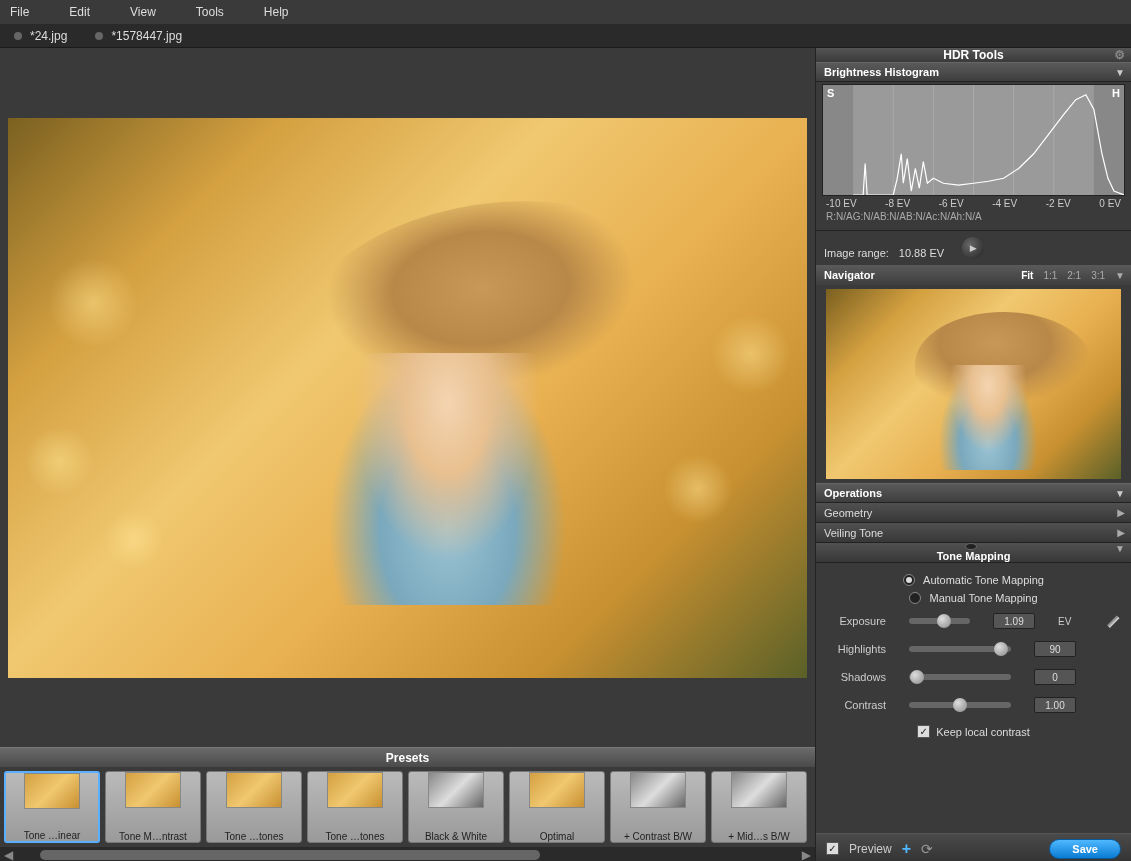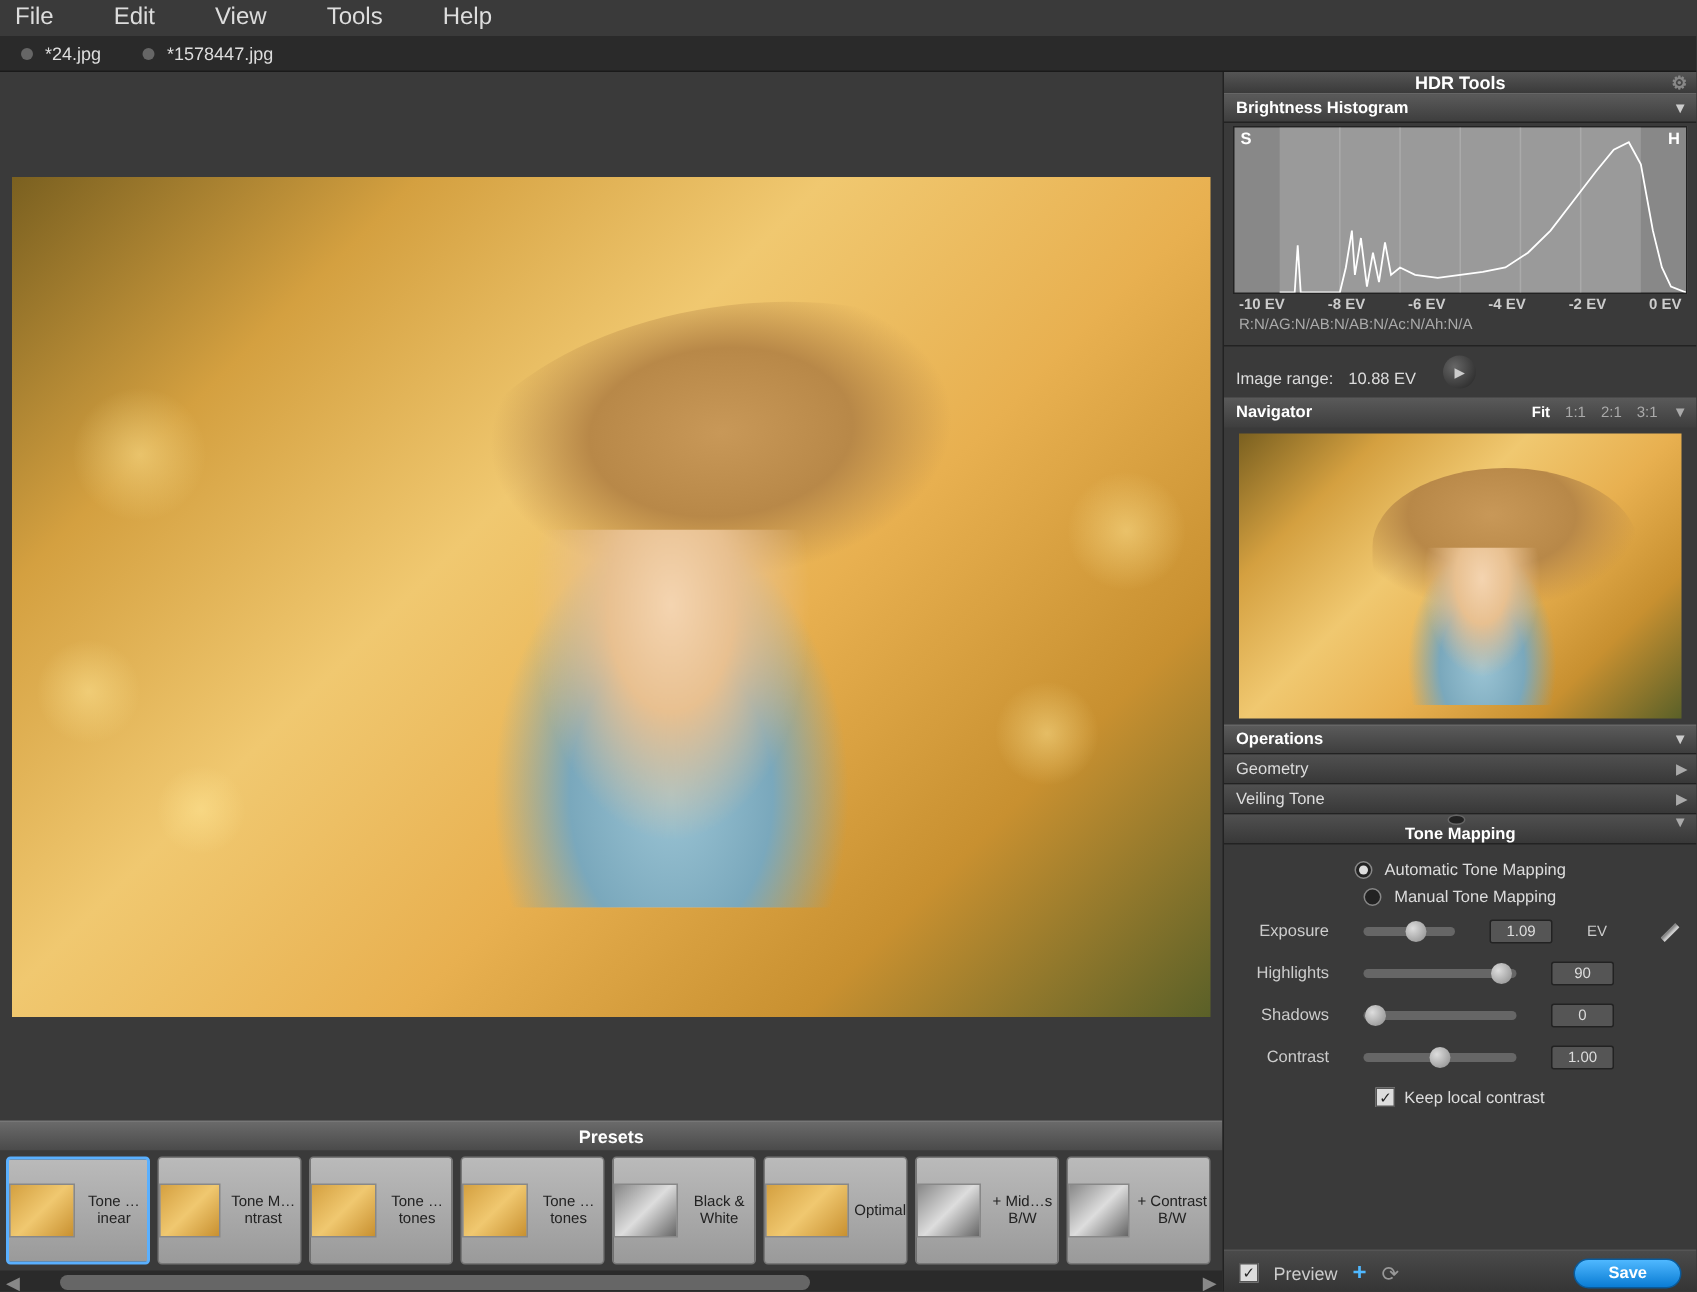--- a/index.html
+++ b/index.html
@@ -1,19 +1,19 @@
 <!DOCTYPE html>
 <html><head>
 <meta charset="utf-8">
 <style>
 * { box-sizing: border-box; margin: 0; padding: 0; font-family: Arial, sans-serif; }
 body { width: 1131px; height: 861px; background: #3a3a3a; color: #ccc; font-size: 12px; overflow: hidden; }
 
 
-.menubar { height: 22px; background: #3a3a3a; display: flex; align-items: center; padding: 12px 10px; gap: 40px; color: #ddd; font-size: 16px; }
+.menubar { height: 22px; background: #3a3a3a; display: flex; align-items: center; padding: 12px 10px; gap: 40px; color: #ddd; font-size: 12px; }
 .menubar span { cursor: pointer; }
 
 
 .tabbar { height: 24px; background: #2a2a2a; display: flex; align-items: center; border-bottom: 1px solid #1a1a1a; }
 .tab { display: flex; align-items: center; padding: 0 14px; height: 100%; gap: 8px; color: #ddd; }
 .tab .dot { width: 8px; height: 8px; border-radius: 50%; background: #666; }
 
 .main { display: flex; height: calc(100% - 46px); }
 .left { flex: 1; display: flex; flex-direction: column; background: #3a3a3a; }
 
@@ -21,21 +21,21 @@
 .canvas { flex: 1; display: flex; align-items: center; justify-content: center; position: relative; padding: 20px 8px; }
 .photo { width: 100%; height: 560px; background: linear-gradient(135deg, #7a6020 0%, #d4a040 20%, #f0c870 40%, #e8b050 60%, #c89030 80%, #5a6028 100%); position: relative; overflow: hidden; }
 .photo::before { content: ""; position: absolute; left: 35%; top: 15%; width: 55%; height: 50%; background: radial-gradient(ellipse 220px 140px at 45% 30%, #c89858 0%, #b88848 40%, transparent 70%); border-radius: 50% 50% 40% 40%; transform: rotate(-5deg); }
 .photo::after { content: ""; position: absolute; left: 40%; top: 42%; width: 30%; height: 45%; background: radial-gradient(ellipse at 50% 20%, #f4d4b0 0%, #e8c090 25%, transparent 55%), radial-gradient(ellipse at 50% 70%, #9bc4d4 0%, #7aa8bc 40%, transparent 70%); }
 .bokeh { position: absolute; border-radius: 50%; background: radial-gradient(circle, rgba(255,230,150,0.5) 0%, transparent 70%); }
 
 
 .presets-area { background: #3a3a3a; }
 .presets-head { height: 20px; background: linear-gradient(#6a6a6a,#4a4a4a); color: #fff; text-align: center; line-height: 20px; font-weight: bold; font-size: 12px; border-top: 1px solid #777; }
 .presets-row { display: flex; padding: 4px; gap: 5px; background: #3a3a3a; }
-.preset { width: 96px; height: 72px; background: linear-gradient(#bababa,#9a9a9a); border: 1px solid #777; border-radius: 3px; display: flex; align-items: center; justify-content: flex-end; gap: 4px; cursor: pointer; }
+.preset { width: 96px; height: 72px; background: linear-gradient(#bababa,#9a9a9a); border: 1px solid #777; border-radius: 3px; display: flex; flex-direction: column; align-items: center; justify-content: space-between; gap: 4px; cursor: pointer; }
 .preset.active { border: 2px solid #5ab0ff; }
 .preset-thumb { width: 56px; height: 36px; background: linear-gradient(135deg,#d4a040,#f0c870,#c89030); border: 1px solid #888; }
 .preset-thumb.bw { background: linear-gradient(135deg,#888,#ddd,#666); }
 .preset-label { font-size: 10px; color: #222; text-align: center; }
 .scroll-strip { height: 16px; background: #2a2a2a; position: relative; display: flex; align-items: center; padding: 0 4px; }
 .scroll-thumb { position: absolute; left: 40px; width: 500px; height: 10px; background: #666; border-radius: 5px; }
 
 
 .right { width: 316px; background: #3a3a3a; display: flex; flex-direction: column; border-left: 1px solid #222; }
 .panel-title { height: 14px; background: linear-gradient(#555,#3a3a3a); color: #fff; font-weight: bold; display: flex; align-items: center; justify-content: center; font-size: 12px; position: relative; }
@@ -48,21 +48,21 @@
 .sub-head.bold { font-weight: bold; color: #fff; flex-direction: column; }
 
 
 .histo-box { background: #3a3a3a; padding: 2px 6px 4px; }
 .histo-canvas { height: 112px; background: #888; position: relative; border: 1px solid #222; }
 .histo-canvas .sh { position: absolute; left: 4px; top: 2px; font-weight: bold; color: #fff; font-size: 11px; }
 .histo-canvas .hl { position: absolute; right: 4px; top: 2px; font-weight: bold; color: #fff; font-size: 11px; }
 .histo-canvas .tri { position: absolute; left: 50%; top: 2px; transform: translateX(-50%); color: #bbb; font-size: 10px; letter-spacing: 2px; }
 .histo-curve { position: absolute; inset: 0; }
 .histo-curve svg { width: 100%; height: 100%; }
-.histo-axis { display: flex; justify-content: space-between; font-size: 10px; color: #ccc; padding: 2px 4px 0; font-weight: bold; }
+.histo-axis { display: flex; justify-content: space-between; font-size: 10px; color: #ccc; padding: 2px 4px 0; }
 .histo-readout { display: flex; font-size: 10px; color: #aaa; padding: 2px 4px 4px; }
 .range-row { display: flex; align-items: flex-end; gap: 10px; padding: 6px 8px; font-size: 11px; color: #ddd; border-top: 1px solid #222; }
 .play-btn { width: 22px; height: 22px; border-radius: 50%; background: radial-gradient(circle at 35% 35%, #666, #222); display: flex; align-items: center; justify-content: center; color: #ccc; font-size: 9px; margin-left: 8px; }
 
 
 .nav-head { height: 20px; background: linear-gradient(#5a5a5a,#3e3e3e); display: flex; align-items: center; padding: 0 8px; color: #fff; font-weight: bold; font-size: 11px; position: relative; }
 .nav-head .zoom { position: absolute; right: 6px; display: flex; gap: 10px; font-weight: normal; font-size: 10px; color: #aaa; }
 .nav-head .zoom .active { color: #fff; font-weight: bold; }
 .nav-thumb { height: 190px; margin: 4px 10px; background: linear-gradient(135deg,#7a6020 0%,#d4a040 20%,#f0c870 40%,#e8b050 60%,#c89030 80%,#5a6028 100%); position: relative; overflow: hidden; }
 .nav-thumb::before { content: ""; position: absolute; left: 30%; top: 12%; width: 60%; height: 55%; background: radial-gradient(ellipse 140px 90px at 45% 30%, #c89858 0%, #b88848 40%, transparent 70%); border-radius: 50% 50% 40% 40%; }
@@ -146,25 +146,25 @@
           <div class="preset">
             <div class="preset-thumb bw"></div>
             <div class="preset-label">Black &amp; White</div>
           </div>
           <div class="preset">
             <div class="preset-thumb"></div>
             <div class="preset-label">Optimal</div>
           </div>
           <div class="preset">
             <div class="preset-thumb bw"></div>
+            <div class="preset-label">+ Contrast B/W</div>
+          </div>
+          <div class="preset">
+            <div class="preset-thumb bw"></div>
             <div class="preset-label">+ Mid…s B/W</div>
-          </div>
-          <div class="preset">
-            <div class="preset-thumb bw"></div>
-            <div class="preset-label">+ Contrast B/W</div>
           </div>
         </div>
       <div class="scroll-strip">
         <span style="color:#888">◀</span>
         <div class="scroll-thumb"></div>
         <span style="margin-left:auto;color:#888">▶</span>
       </div>
     </div>
   </div>
 

